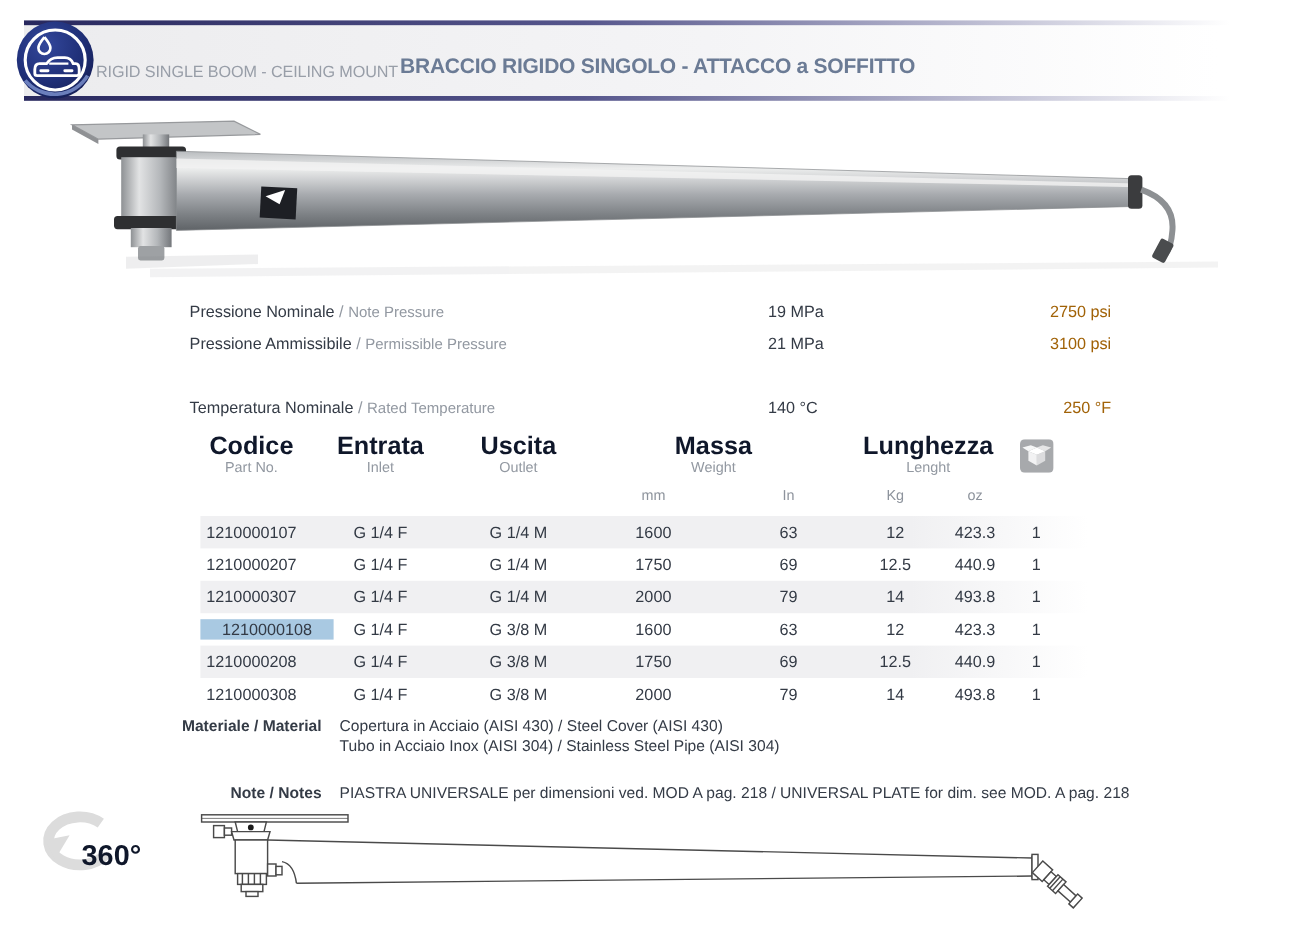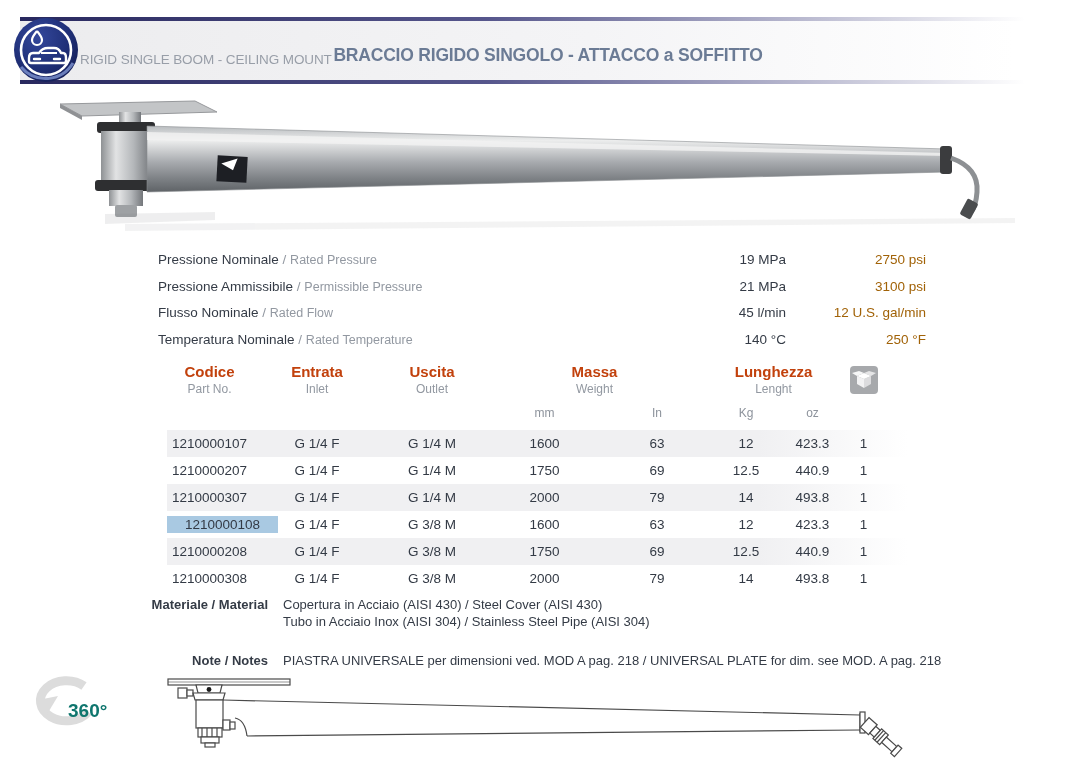--- a/index.html
+++ b/index.html
@@ -16,47 +16,47 @@
              font-size:17.5px;font-weight:bold;color:#6b7b95;letter-spacing:-0.2px;margin-top:16px;}
   .hdr-sub{position:absolute;left:60px;right:40px;top:31px;text-align:left;
            font-size:13.5px;color:#989ea8;letter-spacing:-0.1px;}
   .badge{position:absolute;left:11px;top:15px;width:70px;height:70px;}
   
   .spec-row{position:absolute;left:0;width:100%;height:26px;line-height:26px;font-size:13.5px;}
   .spec-label{position:absolute;left:158px;}
   .spec-it{font-weight:normal;color:#343b46;}
   .spec-en{color:#9298a1;font-size:12.5px;}
   .spec-sep{color:#9298a1;}
-  .spec-v1{position:absolute;left:640px;width:146px;text-align:right;color:#343b46;}
+  .spec-v1{position:absolute;left:640px;width:146px;color:#343b46;}
   .spec-v2{position:absolute;left:792px;width:134px;text-align:right;color:#a16207;}
   
   .tbl-head{position:absolute;left:167px;top:362px;width:740px;display:grid;
             grid-template-columns:85px 130px 100px 225px 133px 47px;}
   .th{ text-align:center;}
-  .th .it{font-size:15px;font-weight:bold;color:#c2410c;line-height:20px;}
+  .th .it{font-size:21px;font-weight:bold;color:#0f172a;line-height:20px;}
   .th .en{font-size:12px;color:#9298a1;line-height:15px;}
   .pkg-cell{display:flex;align-items:center;justify-content:center;}
   .tbl-units{position:absolute;left:167px;top:406px;width:740px;display:grid;
              grid-template-columns:85px 130px 100px 125px 100px 78px 55px 47px;
              font-size:12px;color:#8d939c;}
   .tbl-units div{text-align:center;}
   .trow{position:absolute;left:167px;width:740px;height:27px;display:grid;
         grid-template-columns:85px 130px 100px 125px 100px 78px 55px 47px;
         align-items:center;font-size:13.5px;color:#333a45;}
   .trow div{text-align:center;}
   .trow.stripe{background:linear-gradient(90deg,#f0f0f2 0%,#f0f0f2 80%,rgba(240,240,242,0) 100%);}
   .sel{background:#a9c9e2;padding:1px 18px;}
   
   .mat-label,.note-label{position:absolute;left:120px;width:148px;text-align:right;
         font-size:13px;font-weight:bold;color:#343b46;}
   .mat-line{position:absolute;left:283px;font-size:13px;color:#343b46;}
   .note-text{position:absolute;left:283px;font-size:13px;color:#343b46;}
   
   .badge360{position:absolute;left:30px;top:672px;width:90px;height:80px;}
-  .badge360 .txt{position:absolute;left:38px;top:28px;font-size:19px;font-weight:bold;color:#0f766e;}
+  .badge360 .txt{position:absolute;left:38px;top:28px;font-size:24px;font-weight:bold;color:#0f172a;}
   .photo{position:absolute;left:35px;top:92px;}
   .drawing{position:absolute;left:160px;top:666px;}
 </style>
 </head>
 <body>
 
 <div class="page">
 
   <div class="hdr-bar">
     <div class="hdr-title">BRACCIO RIGIDO SINGOLO - ATTACCO a SOFFITTO</div>
@@ -129,33 +129,28 @@
       </g>
 
       <g opacity="0.12">
         <polygon points="70,122 180,120 180,128 70,132" fill="#7a7d80"></polygon>
         <polygon points="90,132 980,126 980,131 90,139" fill="#9a9da0"></polygon>
       </g>
     </g>
   </svg>
 
   <div class="spec-row" style="top:247px">
-    <span class="spec-label"><span class="spec-it">Pressione Nominale</span> <span class="spec-sep">/</span> <span class="spec-en">Rated Pressure</span></span>
+    <span class="spec-label"><span class="spec-it">Pressione Nominale</span> <span class="spec-sep">/</span> <span class="spec-en">Note Pressure</span></span>
     <span class="spec-v1">19 MPa</span>
     <span class="spec-v2">2750 psi</span>
   </div>
   <div class="spec-row" style="top:274px">
     <span class="spec-label"><span class="spec-it">Pressione Ammissibile</span> <span class="spec-sep">/</span> <span class="spec-en">Permissible Pressure</span></span>
     <span class="spec-v1">21 MPa</span>
     <span class="spec-v2">3100 psi</span>
-  </div>
-  <div class="spec-row" style="top:300px">
-    <span class="spec-label"><span class="spec-it">Flusso Nominale</span> <span class="spec-sep">/</span> <span class="spec-en">Rated Flow</span></span>
-    <span class="spec-v1">45 l/min</span>
-    <span class="spec-v2">12 U.S. gal/min</span>
   </div>
   <div class="spec-row" style="top:327px">
     <span class="spec-label"><span class="spec-it">Temperatura Nominale</span> <span class="spec-sep">/</span> <span class="spec-en">Rated Temperature</span></span>
     <span class="spec-v1">140 °C</span>
     <span class="spec-v2">250 °F</span>
   </div>
 
   <div class="tbl-head">
     <div class="th">
       <div class="it">Codice</div>

